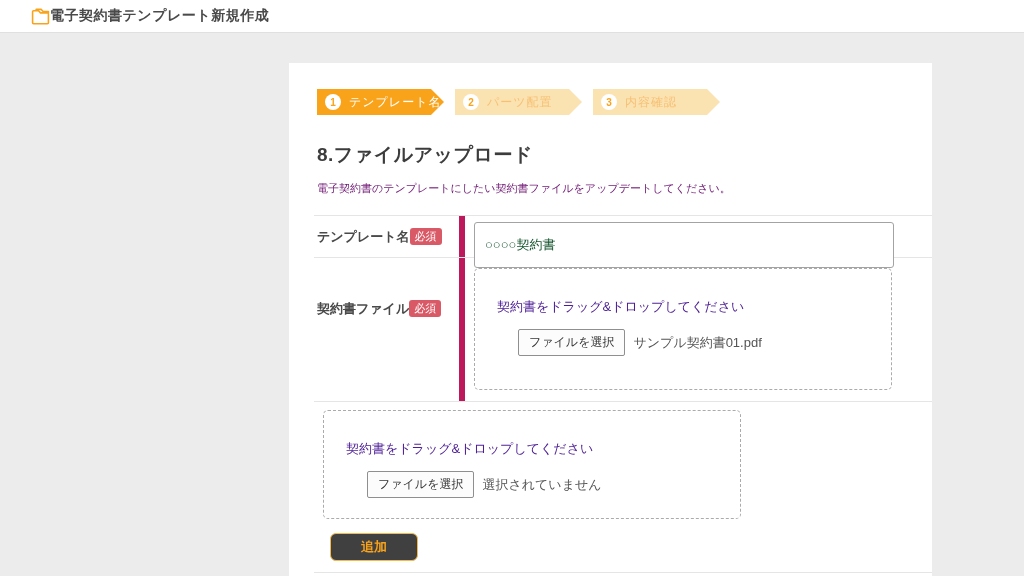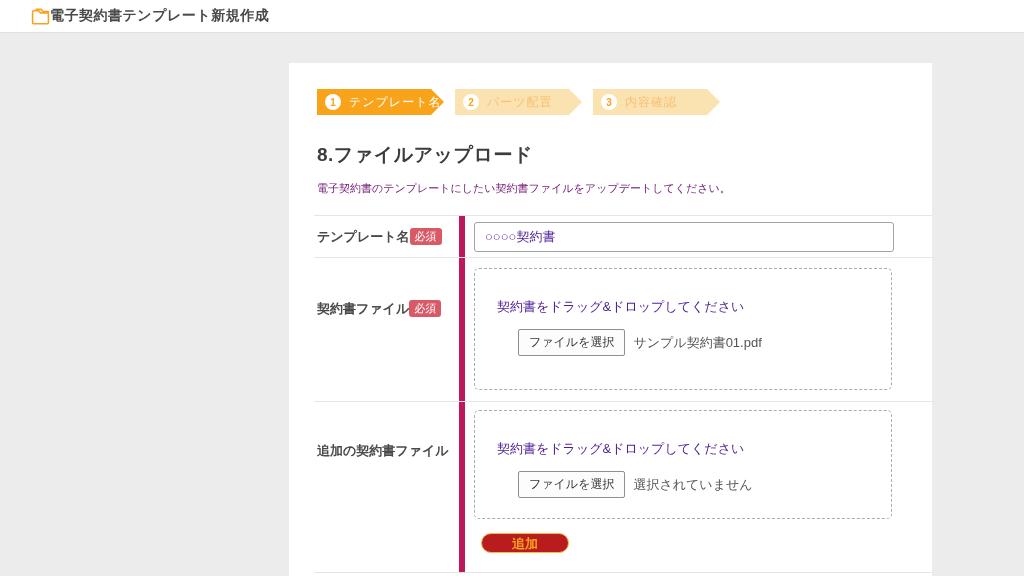--- a/index.html
+++ b/index.html
@@ -54,41 +54,41 @@
     padding:2px 5px; border-radius:3px; line-height:1.2; flex:0 0 auto;
   }
   .row-name { height:42px; }
   .row-file { height:144px; }
   .row-addfile { height:171px; }
   .row-tail { height:30px; }
   .row-name .frow-content { padding-top:6px; }
   .row-file .frow-label { padding-top:42px; }
   .row-addfile .frow-label { padding-top:40px; }
   .text-input {
-    width:420px; height:30px; border:1px solid #A3A3A3; border-radius:3px;
-    padding:0 10px; font-size:13px; color:#4c1d95;
+    width:420px; height:46px; border:1px solid #A3A3A3; border-radius:3px;
+    padding:0 10px; font-size:13px; color:#14532d;
     font-family:"Liberation Sans","DejaVu Sans",sans-serif;
   }
   .dropzone {
     width:418px; border:1px dashed #ABABAB; border-radius:5px;
     padding:29px 0 0 22px; background:#FFFFFF;
   }
   .row-file .dropzone { margin-top:10px; height:122px; }
   .row-addfile .dropzone { margin-top:8px; height:109px; }
   .drop-hint { font-size:13px; color:#4c1d95; }
   .file-line { margin-top:13px; margin-left:21px; display:flex; align-items:center; }
   .file-btn {
     border:1px solid #8F8F8F; background:#FCFCFC; border-radius:2px;
     font-size:12px; color:#333333; padding:4px 10px; cursor:pointer;
     font-family:"Liberation Sans","DejaVu Sans",sans-serif;
   }
   .file-status { margin-left:8px; font-size:13px; color:#555555; }
   .add-btn {
-    margin-top:14px; margin-left:7px; width:88px; height:20px;
-    background:#b91c1c; border:1.5px solid #F7B84A; border-radius:14px;
+    margin-top:14px; margin-left:7px; width:88px; height:28px;
+    background:#404040; border:1.5px solid #F7B84A; border-radius:6px;
     color:#F9A31B; font-size:13px; font-weight:bold; cursor:pointer;
     font-family:"Liberation Sans","DejaVu Sans",sans-serif;
   }
 </style>
 </head>
 <body>
 
 <div class="topbar">
   <span style="display:flex;">
     <svg width="19" height="17" viewBox="0 0 24 21" fill="none" stroke="#F9A31B" stroke-width="2" stroke-linejoin="round">
@@ -141,23 +141,20 @@
           <div class="drop-hint">契約書をドラッグ&amp;ドロップしてください</div>
           <div class="file-line">
             <button class="file-btn">ファイルを選択</button>
             <span class="file-status">サンプル契約書01.pdf</span>
           </div>
         </div>
       </div>
     </div>
 
     <div class="frow row-addfile">
-      <div class="frow-label">
-        <span>追加の契約書ファイル</span>
-      </div>
       <div class="frow-content">
         <div class="dropzone">
           <div class="drop-hint">契約書をドラッグ&amp;ドロップしてください</div>
           <div class="file-line">
             <button class="file-btn">ファイルを選択</button>
             <span class="file-status">選択されていません</span>
           </div>
         </div>
         <button class="add-btn">追加</button>
       </div>

